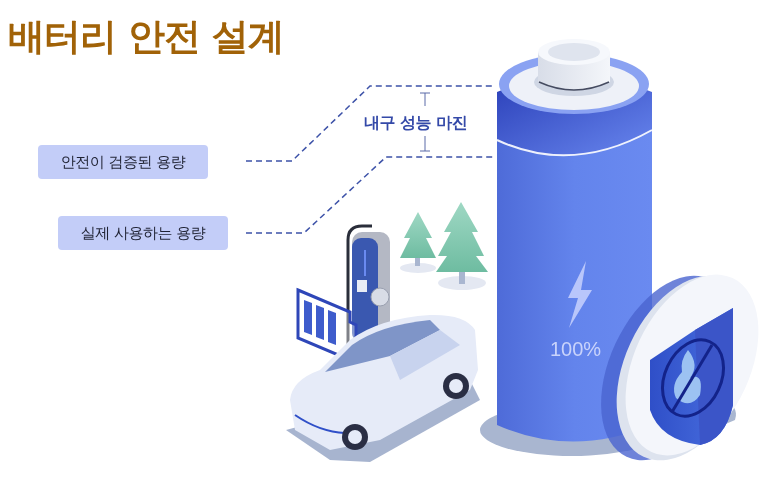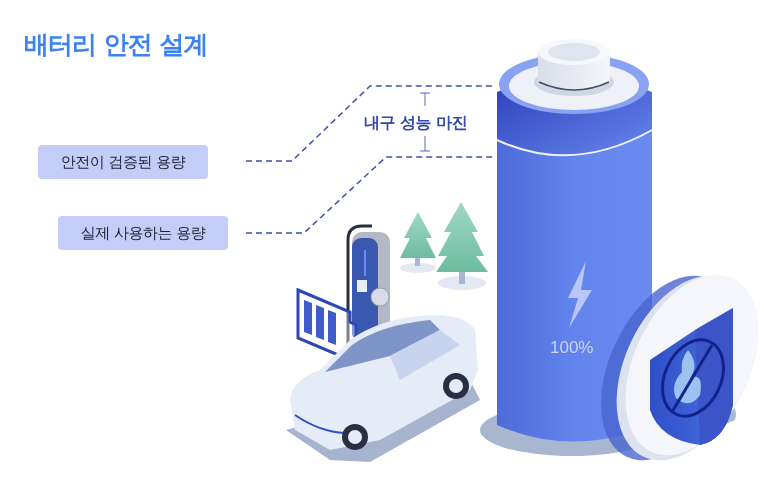--- a/index.html
+++ b/index.html
@@ -1,35 +1,35 @@
 <!DOCTYPE html>
 <html><head>
 <meta charset="utf-8">
 <style>
   html, body { margin: 0; padding: 0; }
   body {
     width: 767px; height: 497px; background: #ffffff; position: relative; overflow: hidden;
     font-family: "DejaVu Sans", "Liberation Sans", sans-serif;
   }
   .title {
-    position: absolute; left: 8px; top: 12px; font-size: 25px; font-weight: bold;
-    color: #3b82f6; letter-spacing: -1px; margin: 16px;
+    position: absolute; left: 8px; top: 12px; font-size: 37px; font-weight: bold;
+    color: #a16207; letter-spacing: -1px; margin: 0;
   }
   .label-box {
     position: absolute; left: 38px; width: 170px; height: 34px; background: #c3cdf8;
     border-radius: 4px; display: flex; align-items: center; justify-content: center;
     font-size: 15px; color: #1f2233; letter-spacing: -0.5px;
   }
   .margin-label {
     position: absolute; left: 364px; top: 113px; font-size: 16px; font-weight: bold;
     color: #3449a8; letter-spacing: -0.5px;
   }
   svg.art { position: absolute; left: 0; top: 0; }
   .pct {
-    position: absolute; left: 550px; top: 338px; font-size: 17px; color: #c9d3fb;
+    position: absolute; left: 550px; top: 338px; font-size: 20px; color: #c9d3fb;
     font-family: "Liberation Sans", sans-serif;
   }
 </style>
 </head>
 <body>
 
 <h1 class="title">배터리 안전 설계</h1>
 
 <div class="label-box" style="top:145px;">
   <span>안전이 검증된 용량</span>

